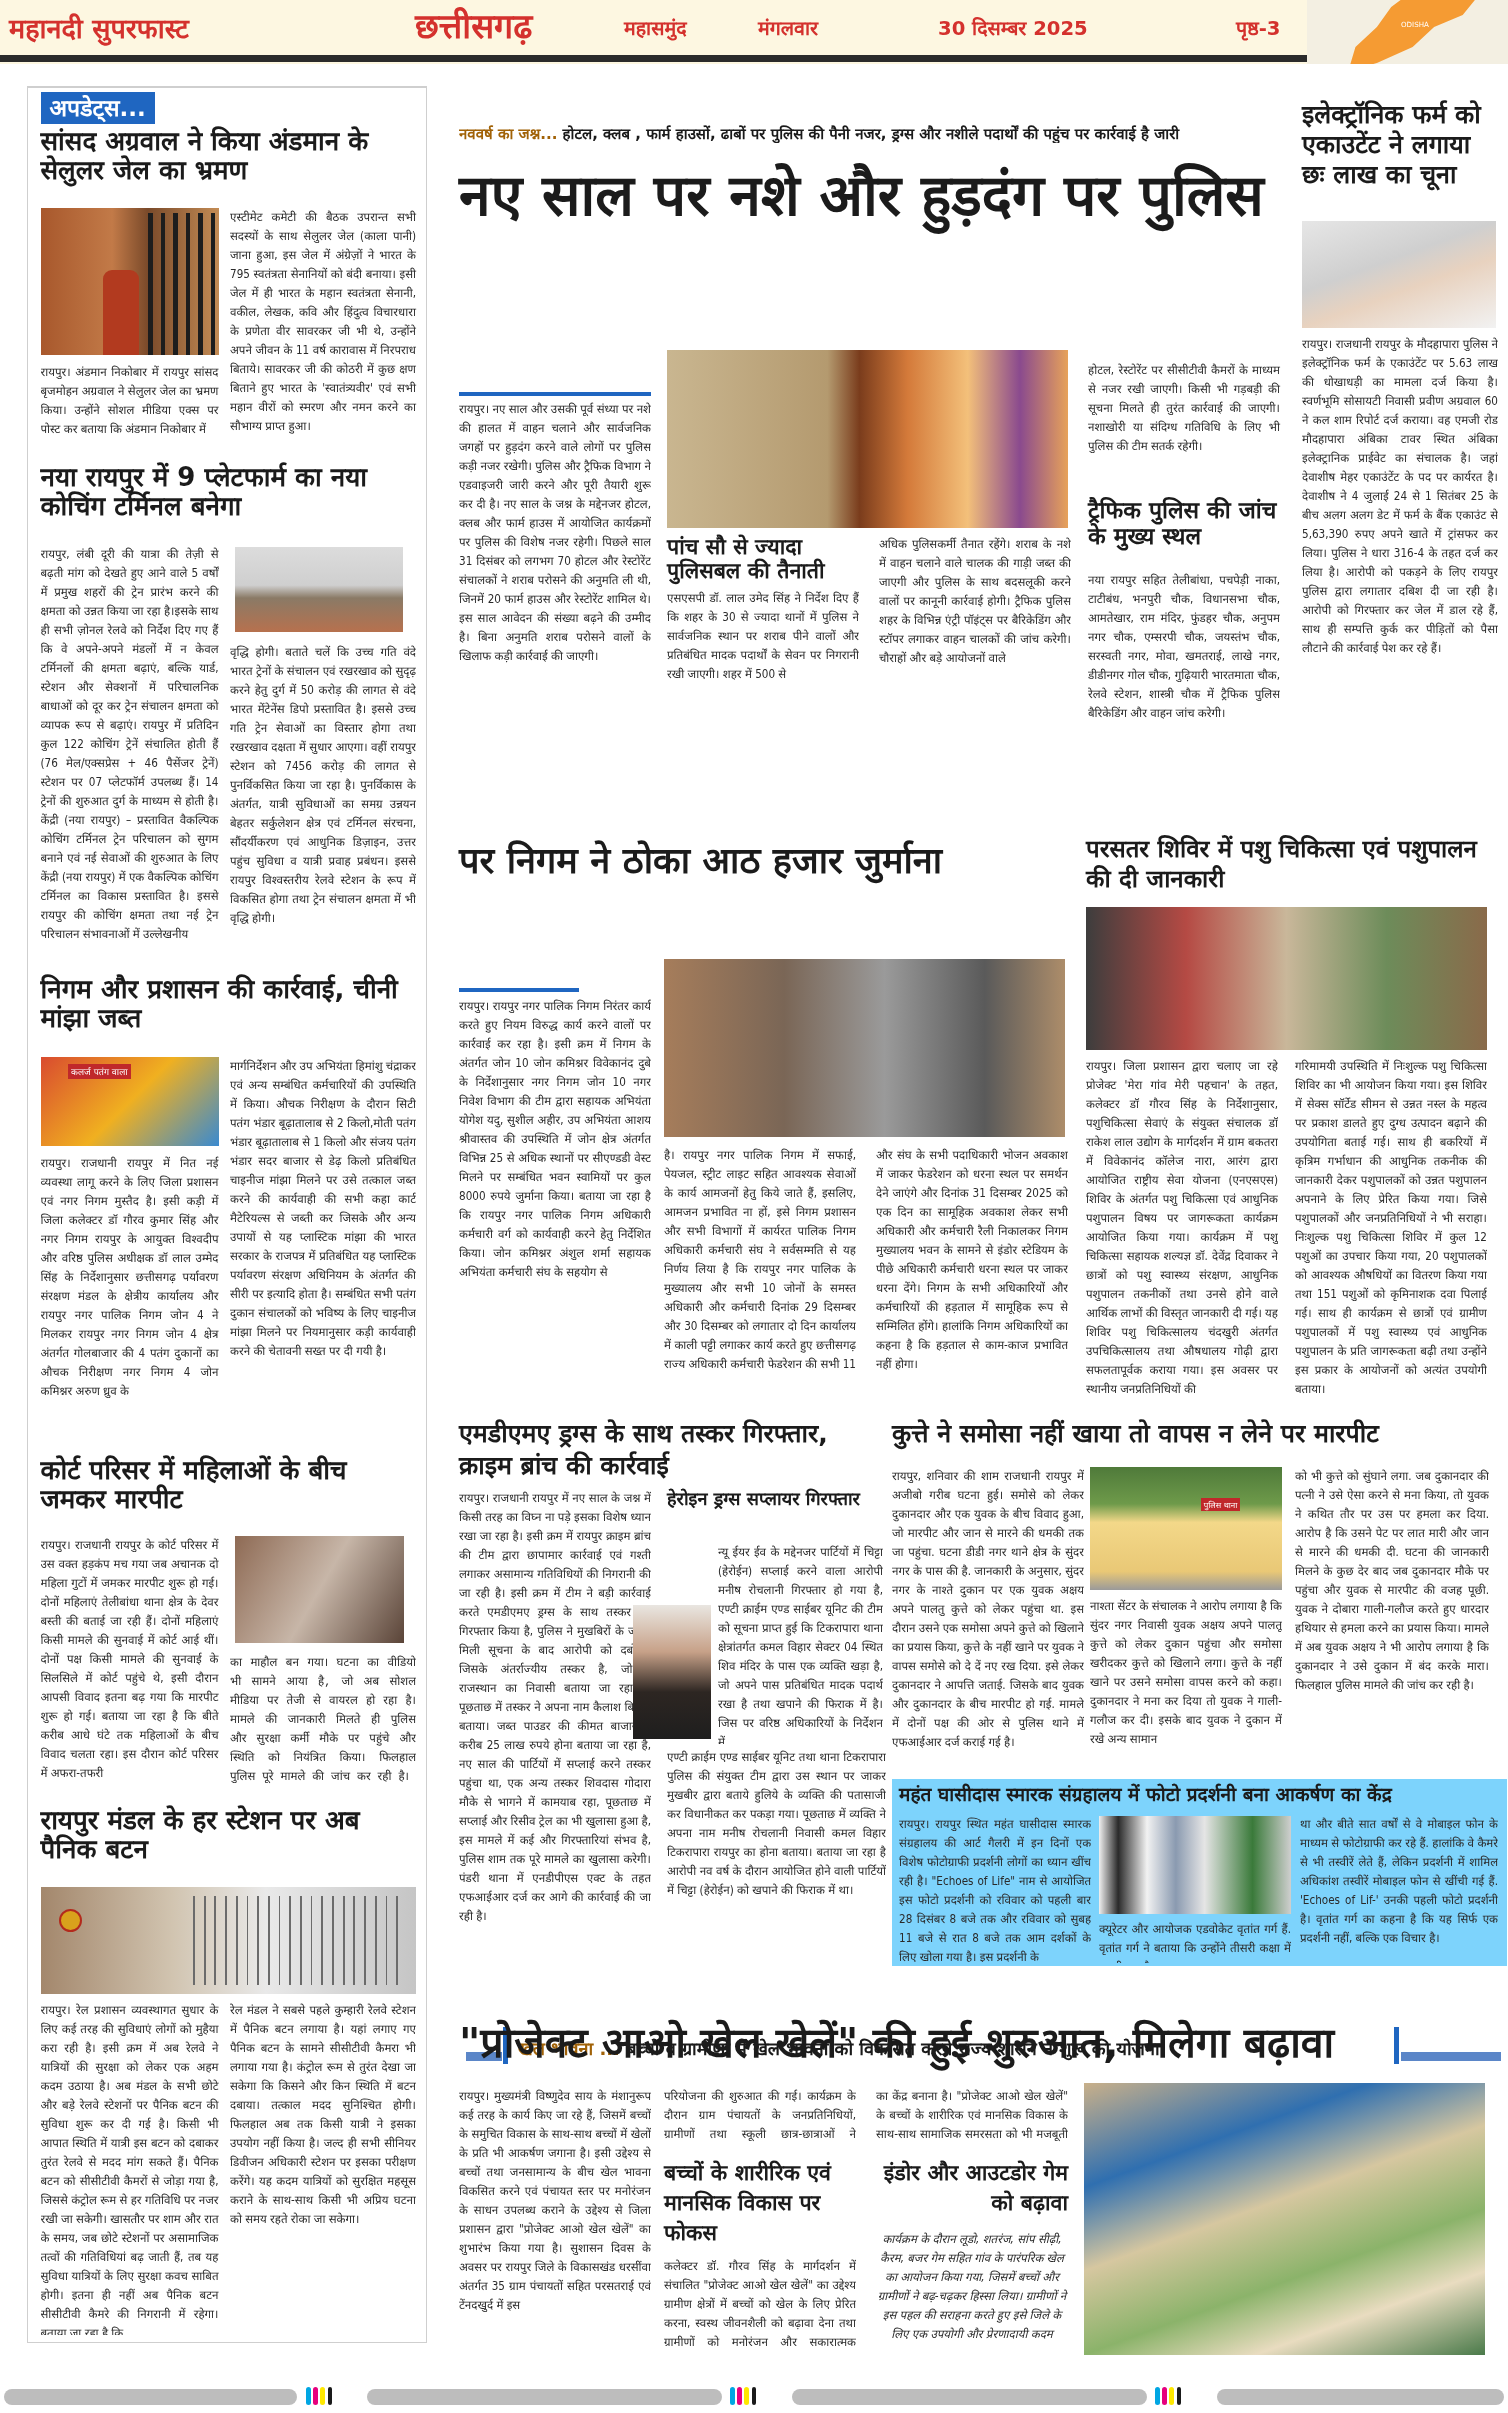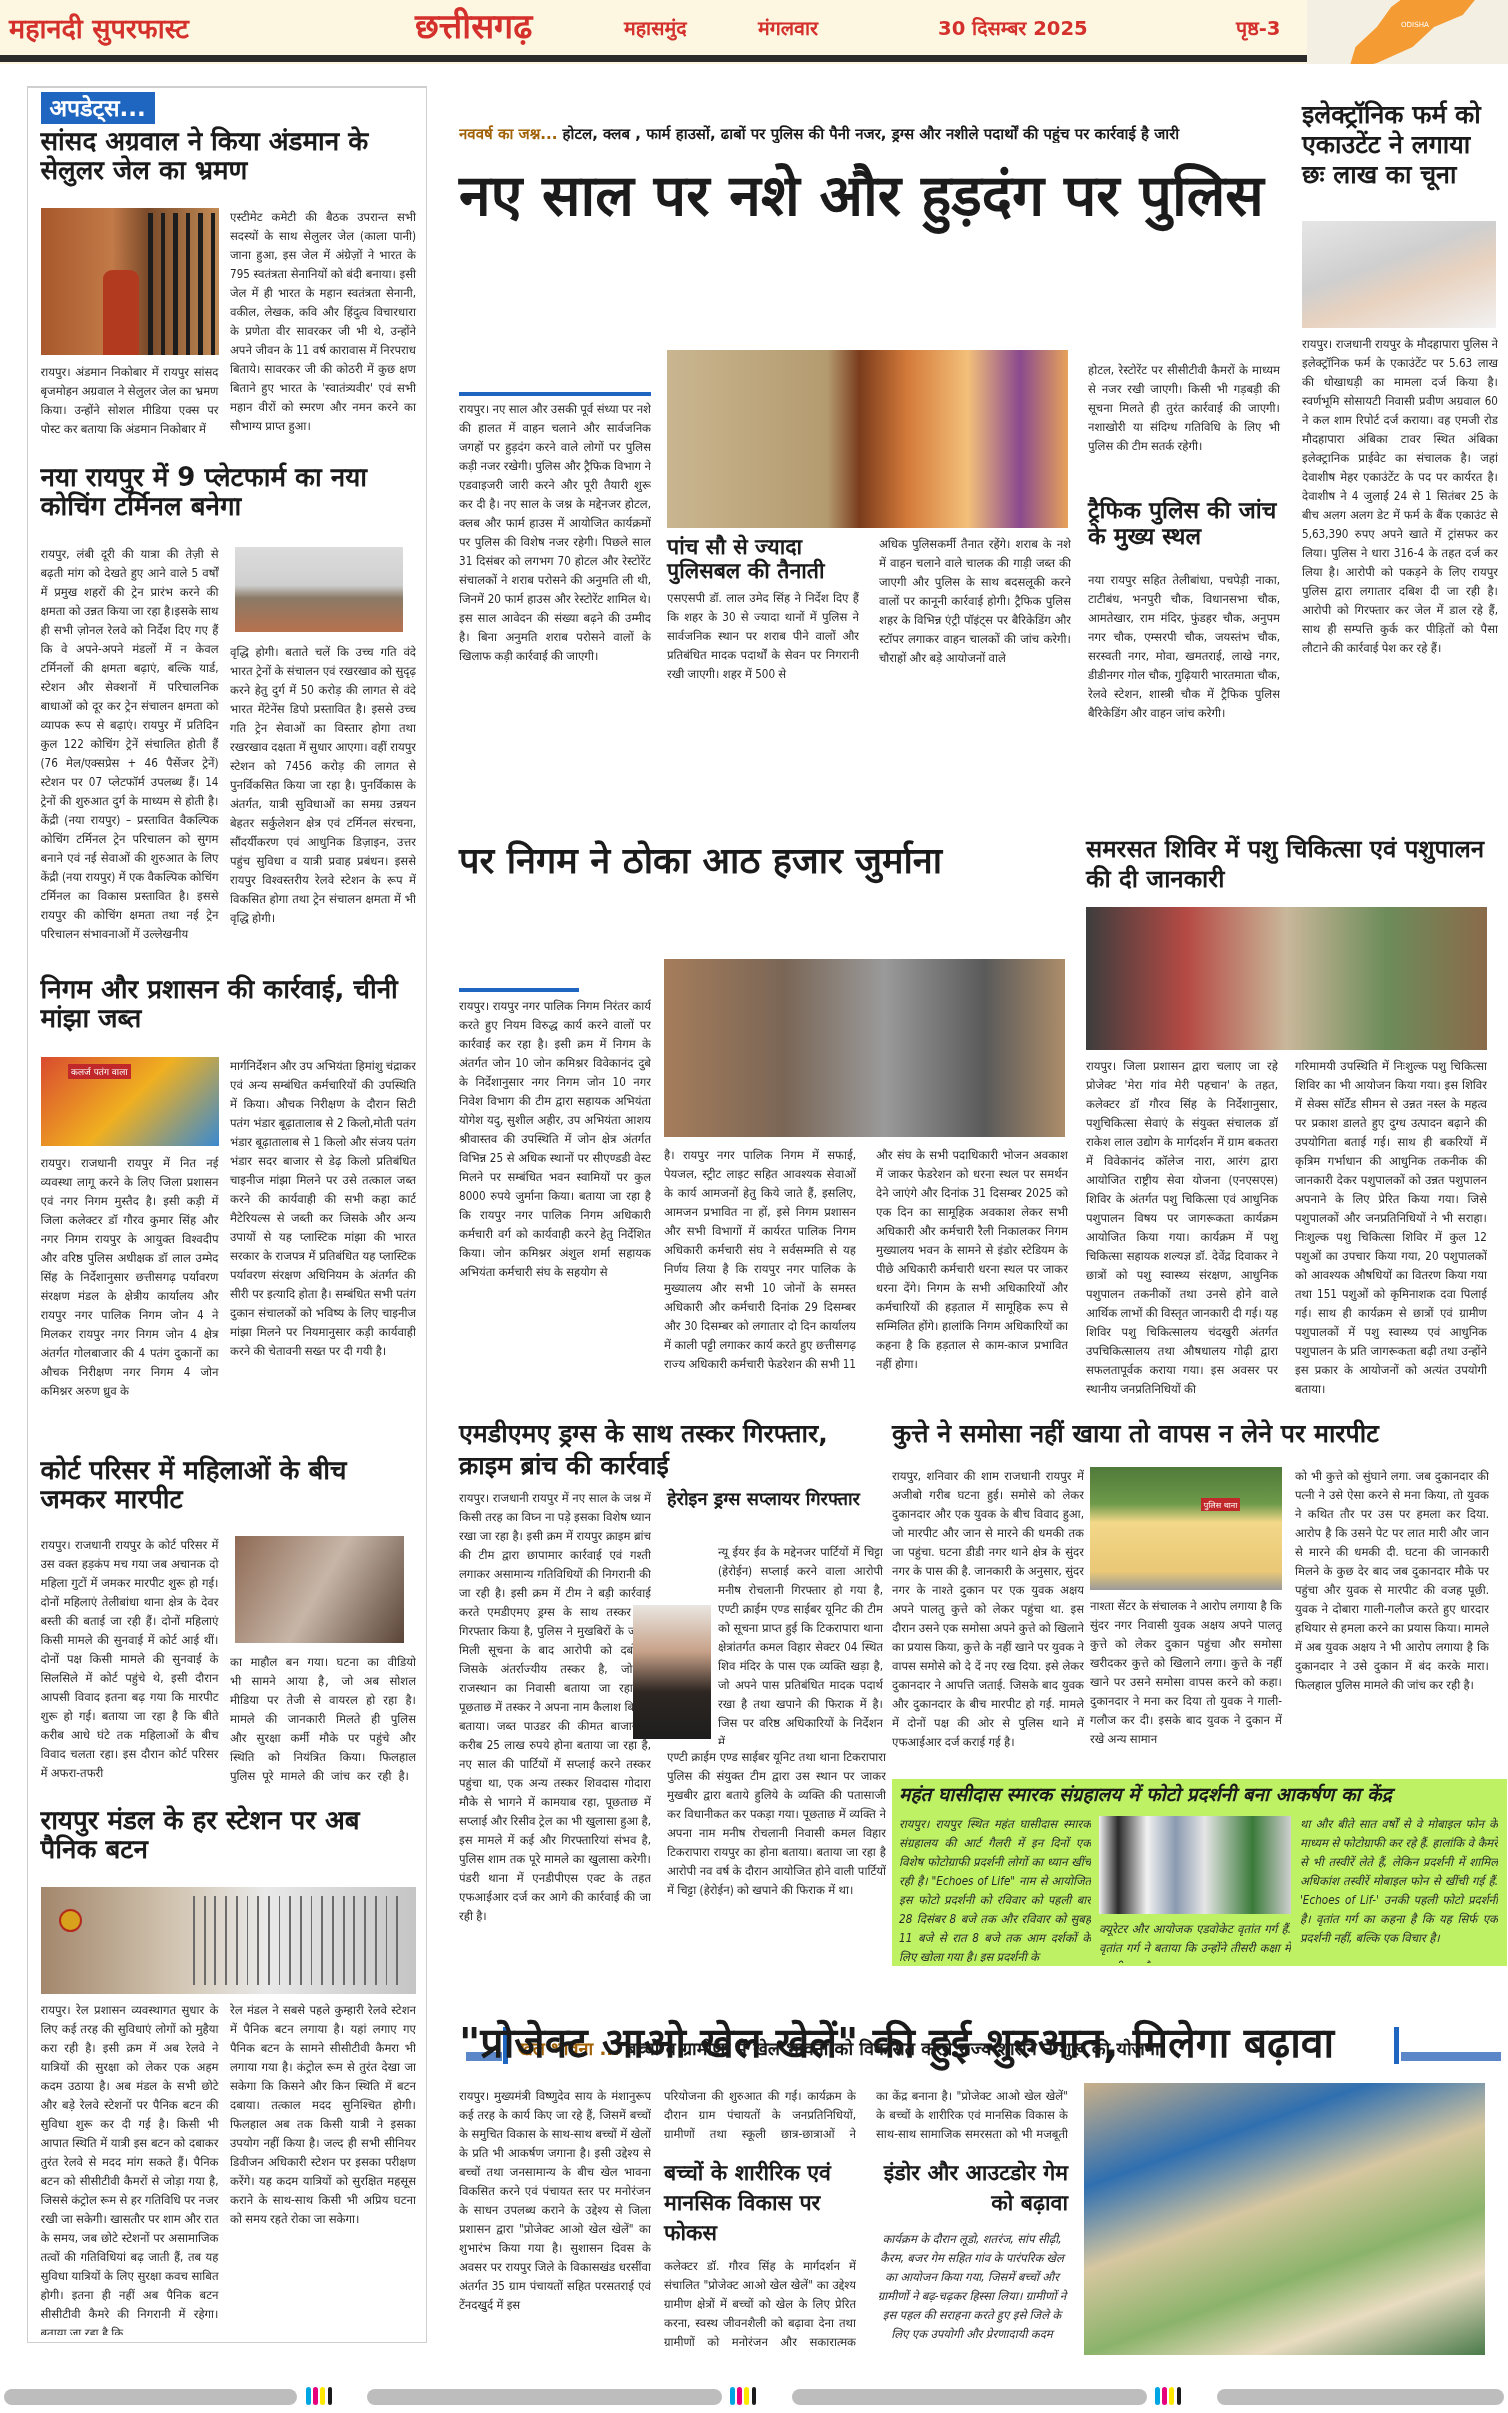--- a/index.html
+++ b/index.html
@@ -27,21 +27,21 @@
 
   
   .col-left { position: absolute; left: 27px; top: 86px; width: 400px; height: 2257px; border: 1.8px solid #cfcfcf; border-top: 2.7px solid #cfcfcf; }
   .updates-tag { position: absolute; left: 12.5px; top: 3.6px; background: #1f66c1; color: #fff; font-weight: bold; font-size: 23px; padding: 0 9px; height: 32px; line-height: 32px; }
 
   
   .kicker-bar { position: absolute; left: 466px; top: 1992px; width: 1035px; height: 25px; margin-top: 44px; }
   .kicker-bar .line { position: absolute; top: 16px; height: 9px; background: #5b86c8; }
   .kicker-bar .vbar { position: absolute; top: -9px; width: 4.5px; height: 37px; background: #1f66c1; }
 
-  .grey-panel { background: #bef264; font-style: italic; }
+  .grey-panel { background: #7dd3fc; }
 
   
   .reg { position: absolute; top: 2389px; height: 16px; background: #bdbdbd; border-radius: 8px; }
   .dots { position: absolute; top: 2387px; display: flex; gap: 2.7px; }
   .dots span { display: block; width: 4.5px; height: 18px; border-radius: 2.7px; }
 </style>
 </head>
 <body>
 
 <header class="masthead">
@@ -137,21 +137,21 @@
     <span style="display:block">पर निगम ने ठोका आठ हजार जुर्माना</span>
   </h2>
   <div class="box" style="left:459px;top:988px;width:120px;height:3.6px;background:#1f66c1;"></div>
   <p class="body box" style="left:459px;top:997px;width:192px;height:379px;overflow:hidden;">रायपुर। रायपुर नगर पालिक निगम निरंतर कार्य करते हुए नियम विरुद्ध कार्य करने वालों पर कार्रवाई कर रहा है। इसी क्रम में निगम के अंतर्गत जोन 10 जोन कमिश्नर विवेकानंद दुबे के निर्देशानुसार नगर निगम जोन 10 नगर निवेश विभाग की टीम द्वारा सहायक अभियंता योगेश यदु, सुशील अहीर, उप अभियंता आशय श्रीवास्तव की उपस्थिति में जोन क्षेत्र अंतर्गत विभिन्न 25 से अधिक स्थानों पर सीएण्डडी वेस्ट मिलने पर सम्बंधित भवन स्वामियों पर कुल 8000 रुपये जुर्माना किया। बताया जा रहा है कि रायपुर नगर पालिक निगम अधिकारी कर्मचारी वर्ग को कार्यवाही करने हेतु निर्देशित किया। जोन कमिश्नर अंशुल शर्मा सहायक अभियंता कर्मचारी संघ के सहयोग से</p>
   <div class="photo" style="left:664px;top:959px;width:401px;height:178px;background:linear-gradient(90deg,#a67d5b 0%,#7a6656 30%,#9a9a9a 55%,#5a5a5a 80%,#ad8d6a 100%);"></div>
   <p class="body box" style="left:664px;top:1146px;width:192px;height:230px;overflow:hidden;">है। रायपुर नगर पालिक निगम में सफाई, पेयजल, स्ट्रीट लाइट सहित आवश्यक सेवाओं के कार्य आमजनों हेतु किये जाते हैं, इसलिए, आमजन प्रभावित ना हों, इसे निगम प्रशासन और सभी विभागों में कार्यरत पालिक निगम अधिकारी कर्मचारी संघ ने सर्वसम्मति से यह निर्णय लिया है कि रायपुर नगर पालिक के मुख्यालय और सभी 10 जोनों के समस्त अधिकारी और कर्मचारी दिनांक 29 दिसम्बर और 30 दिसम्बर को लगातार दो दिन कार्यालय में काली पट्टी लगाकर कार्य करते हुए छत्तीसगढ़ राज्य अधिकारी कर्मचारी फेडरेशन की सभी 11 मांगों का पूर्ण समर्थन करेंगे</p>
   <p class="body box" style="left:876px;top:1146px;width:192px;height:230px;overflow:hidden;">और संघ के सभी पदाधिकारी भोजन अवकाश में जाकर फेडरेशन को धरना स्थल पर समर्थन देने जाएंगे और दिनांक 31 दिसम्बर 2025 को एक दिन का सामूहिक अवकाश लेकर सभी अधिकारी और कर्मचारी रैली निकालकर निगम मुख्यालय भवन के सामने से इंडोर स्टेडियम के पीछे अधिकारी कर्मचारी धरना स्थल पर जाकर धरना देंगे। निगम के सभी अधिकारियों और कर्मचारियों की हड़ताल में सामूहिक रूप से सम्मिलित होंगे। हालांकि निगम अधिकारियों का कहना है कि हड़ताल से काम-काज प्रभावित नहीं होगा।</p>
 </section>
 
 <section>
-  <h2 class="hl box" style="left:1086px;top:834px;width:419px;font-size:24px;line-height:30px;">समरसत शिविर में पशु चिकित्सा एवं पशुपालन की दी जानकारी</h2>
+  <h2 class="hl box" style="left:1086px;top:834px;width:419px;font-size:24px;line-height:30px;">परसतर शिविर में पशु चिकित्सा एवं पशुपालन की दी जानकारी</h2>
   <div class="photo" style="left:1086px;top:907px;width:401px;height:143px;background:linear-gradient(90deg,#3d3d3d 0%,#b54a44 25%,#c9b79a 50%,#6d8c5a 75%,#8a6a4a 100%);"></div>
   <p class="body box" style="left:1086px;top:1057px;width:192px;height:352px;overflow:hidden;">रायपुर। जिला प्रशासन द्वारा चलाए जा रहे प्रोजेक्ट 'मेरा गांव मेरी पहचान' के तहत, कलेक्टर डॉ गौरव सिंह के निर्देशानुसार, पशुचिकित्सा सेवाएं के संयुक्त संचालक डॉ राकेश लाल उद्योग के मार्गदर्शन में ग्राम बकतरा में विवेकानंद कॉलेज नारा, आरंग द्वारा आयोजित राष्ट्रीय सेवा योजना (एनएसएस) शिविर के अंतर्गत पशु चिकित्सा एवं आधुनिक पशुपालन विषय पर जागरूकता कार्यक्रम आयोजित किया गया। कार्यक्रम में पशु चिकित्सा सहायक शल्यज्ञ डॉ. देवेंद्र दिवाकर ने छात्रों को पशु स्वास्थ्य संरक्षण, आधुनिक पशुपालन तकनीकों तथा उनसे होने वाले आर्थिक लाभों की विस्तृत जानकारी दी गई। यह शिविर पशु चिकित्सालय चंदखुरी अंतर्गत उपचिकित्सालय तथा औषधालय गोढ़ी द्वारा सफलतापूर्वक कराया गया। इस अवसर पर स्थानीय जनप्रतिनिधियों की</p>
   <p class="body box" style="left:1295px;top:1057px;width:192px;height:352px;overflow:hidden;">गरिमामयी उपस्थिति में निःशुल्क पशु चिकित्सा शिविर का भी आयोजन किया गया। इस शिविर में सेक्स सॉर्टेड सीमन से उन्नत नस्ल के महत्व पर प्रकाश डालते हुए दुग्ध उत्पादन बढ़ाने की उपयोगिता बताई गई। साथ ही बकरियों में कृत्रिम गर्भाधान की आधुनिक तकनीक की जानकारी देकर पशुपालकों को उन्नत पशुपालन अपनाने के लिए प्रेरित किया गया। जिसे पशुपालकों और जनप्रतिनिधियों ने भी सराहा। निःशुल्क पशु चिकित्सा शिविर में कुल 12 पशुओं का उपचार किया गया, 20 पशुपालकों को आवश्यक औषधियों का वितरण किया गया तथा 151 पशुओं को कृमिनाशक दवा पिलाई गई। साथ ही कार्यक्रम से छात्रों एवं ग्रामीण पशुपालकों में पशु स्वास्थ्य एवं आधुनिक पशुपालन के प्रति जागरूकता बढ़ी तथा उन्होंने इस प्रकार के आयोजनों को अत्यंत उपयोगी बताया।</p>
 </section>
 
 <section>
   <h2 class="hl box" style="left:459px;top:1418px;width:428px;font-size:25px;line-height:32px;">एमडीएमए ड्रग्स के साथ तस्कर गिरफ्तार, क्राइम ब्रांच की कार्रवाई</h2>
   <p class="body box" style="left:459px;top:1489px;width:192px;height:486px;overflow:hidden;">रायपुर। राजधानी रायपुर में नए साल के जश्न में किसी तरह का विघ्न ना पड़े इसका विशेष ध्यान रखा जा रहा है। इसी क्रम में रायपुर क्राइम ब्रांच की टीम द्वारा छापामार कार्रवाई एवं गश्ती लगाकर असामान्य गतिविधियों की निगरानी की जा रही है। इसी क्रम में टीम ने बड़ी कार्रवाई करते एमडीएमए ड्रग्स के साथ तस्कर को गिरफ्तार किया है, पुलिस ने मुखबिरों के जरिये मिली सूचना के बाद आरोपी को दबोचा। जिसके अंतर्राज्यीय तस्कर है, जोधपुर राजस्थान का निवासी बताया जा रहा है, पूछताछ में तस्कर ने अपना नाम कैलाश बिश्नोई बताया। जब्त पाउडर की कीमत बाजार में करीब 25 लाख रुपये होना बताया जा रहा है, नए साल की पार्टियों में सप्लाई करने तस्कर पहुंचा था, एक अन्य तस्कर शिवदास गोदारा मौके से भागने में कामयाब रहा, पूछताछ में सप्लाई और रिसीव ट्रेल का भी खुलासा हुआ है, इस मामले में कई और गिरफ्तारियां संभव है, पुलिस शाम तक पूरे मामले का खुलासा करेगी। पंडरी थाना में एनडीपीएस एक्ट के तहत एफआईआर दर्ज कर आगे की कार्रवाई की जा रही है।</p>
   <h3 class="hl box" style="left:667px;top:1489px;width:223px;font-size:18px;">हेरोइन ड्रग्स सप्लायर गिरफ्तार</h3>
   <div class="photo" style="left:633px;top:1605px;width:78px;height:134px;background:linear-gradient(180deg,#e9e6e1 0%,#c7a188 35%,#2d2622 65%,#1e1e1e 100%);"></div>

